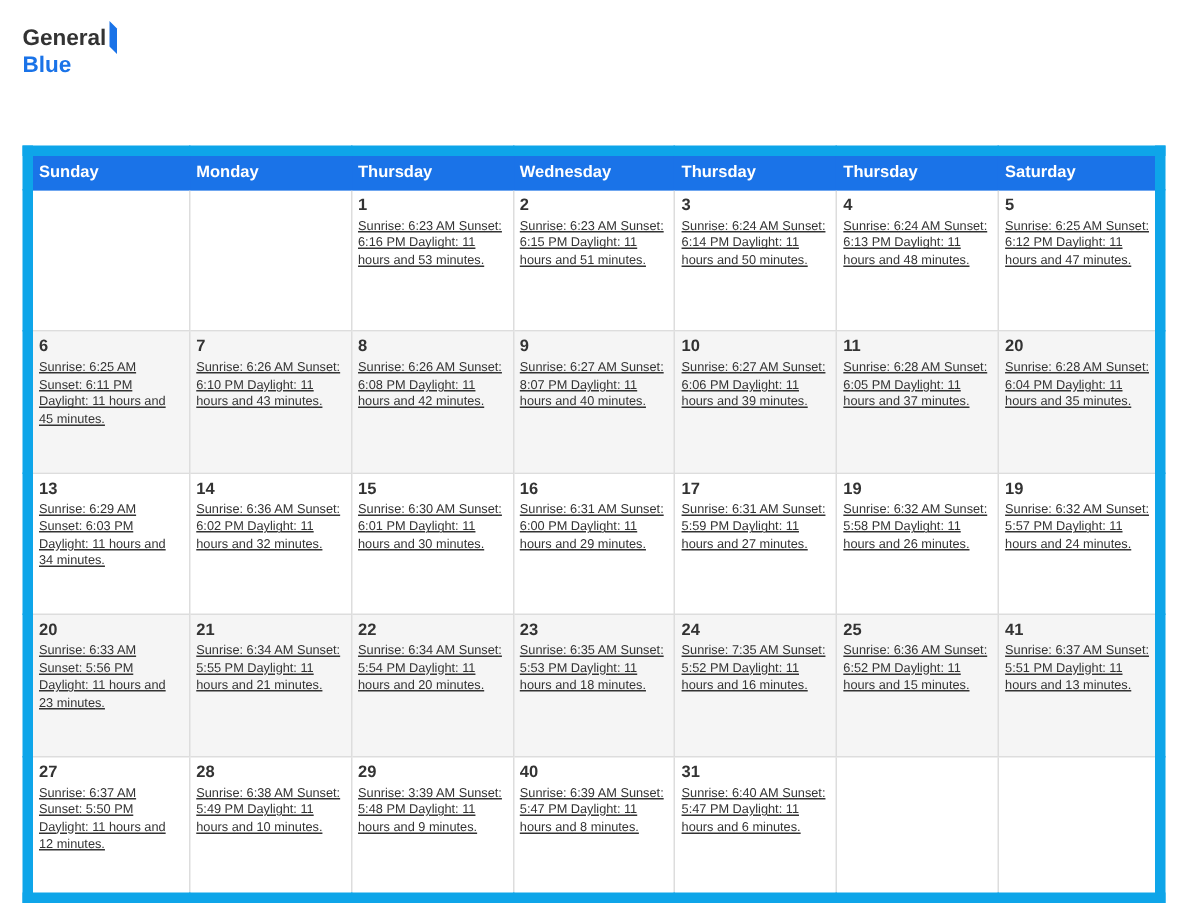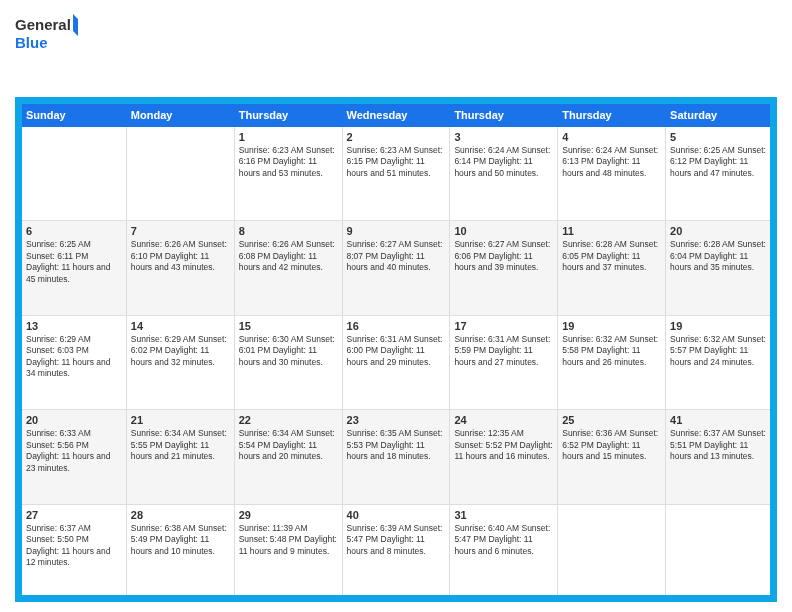--- a/index.html
+++ b/index.html
@@ -73,20 +73,21 @@
     .day-number {
       font-size: 11px;
       font-weight: bold;
       display: block;
       margin-bottom: 2px;
     }
     .day-info {
       font-size: 8.5px;
       line-height: 1.35;
       color: #333;
+      text-decoration: underline;
     }
     .row-shaded td {
       background-color: #f5f5f5;
     }
     .row-white td {
       background-color: #ffffff;
     }
   </style>
 </head>
 <body>
@@ -199,21 +200,21 @@
         </tr>
         <tr class="row-white">
           <td>
             <span class="day-number">13</span>
             <div class="day-info">Sunrise: 6:29 AM
 Sunset: 6:03 PM
 Daylight: 11 hours and 34 minutes.</div>
           </td>
           <td>
             <span class="day-number">14</span>
-            <div class="day-info">Sunrise: 6:29 AM
+            <div class="day-info">Sunrise: 6:36 AM
 Sunset: 6:02 PM
 Daylight: 11 hours and 32 minutes.</div>
           </td>
           <td>
             <span class="day-number">15</span>
             <div class="day-info">Sunrise: 6:30 AM
 Sunset: 6:01 PM
 Daylight: 11 hours and 30 minutes.</div>
           </td>
           <td>
@@ -261,21 +262,21 @@
 Daylight: 11 hours and 20 minutes.</div>
           </td>
           <td>
             <span class="day-number">23</span>
             <div class="day-info">Sunrise: 6:35 AM
 Sunset: 5:53 PM
 Daylight: 11 hours and 18 minutes.</div>
           </td>
           <td>
             <span class="day-number">24</span>
-            <div class="day-info">Sunrise: 12:35 AM
+            <div class="day-info">Sunrise: 7:35 AM
 Sunset: 5:52 PM
 Daylight: 11 hours and 16 minutes.</div>
           </td>
           <td>
             <span class="day-number">25</span>
             <div class="day-info">Sunrise: 6:36 AM
 Sunset: 6:52 PM
 Daylight: 11 hours and 15 minutes.</div>
           </td>
           <td>
@@ -293,21 +294,21 @@
 Daylight: 11 hours and 12 minutes.</div>
           </td>
           <td>
             <span class="day-number">28</span>
             <div class="day-info">Sunrise: 6:38 AM
 Sunset: 5:49 PM
 Daylight: 11 hours and 10 minutes.</div>
           </td>
           <td>
             <span class="day-number">29</span>
-            <div class="day-info">Sunrise: 11:39 AM
+            <div class="day-info">Sunrise: 3:39 AM
 Sunset: 5:48 PM
 Daylight: 11 hours and 9 minutes.</div>
           </td>
           <td>
             <span class="day-number">40</span>
             <div class="day-info">Sunrise: 6:39 AM
 Sunset: 5:47 PM
 Daylight: 11 hours and 8 minutes.</div>
           </td>
           <td>

